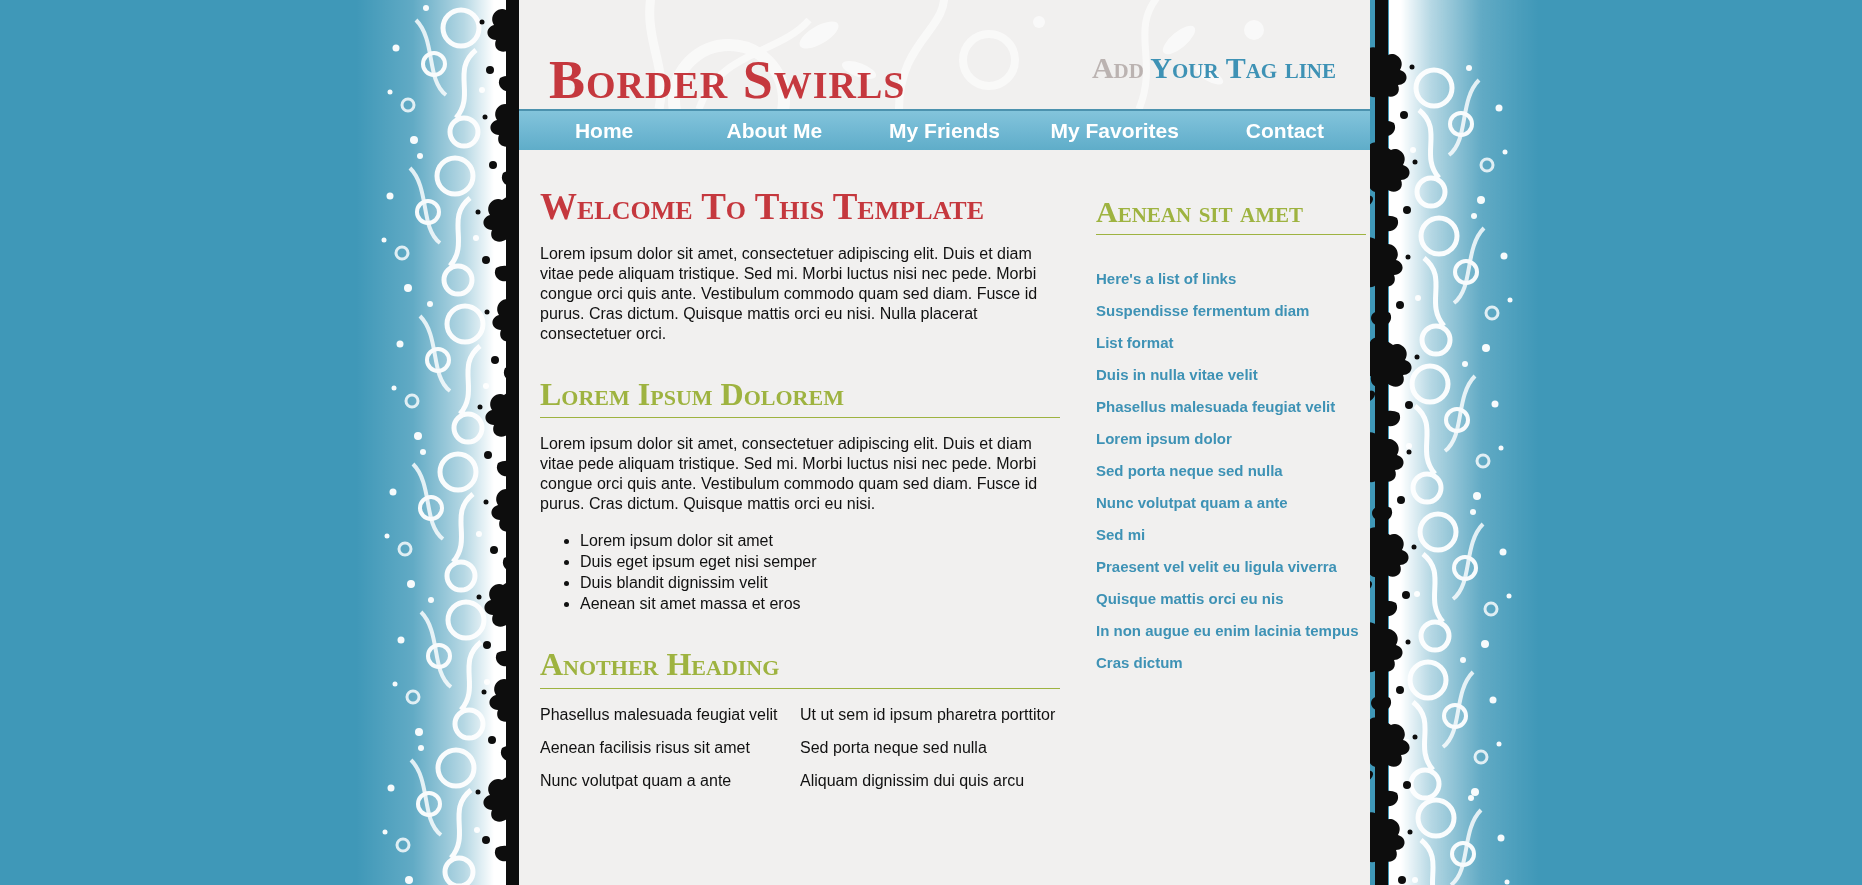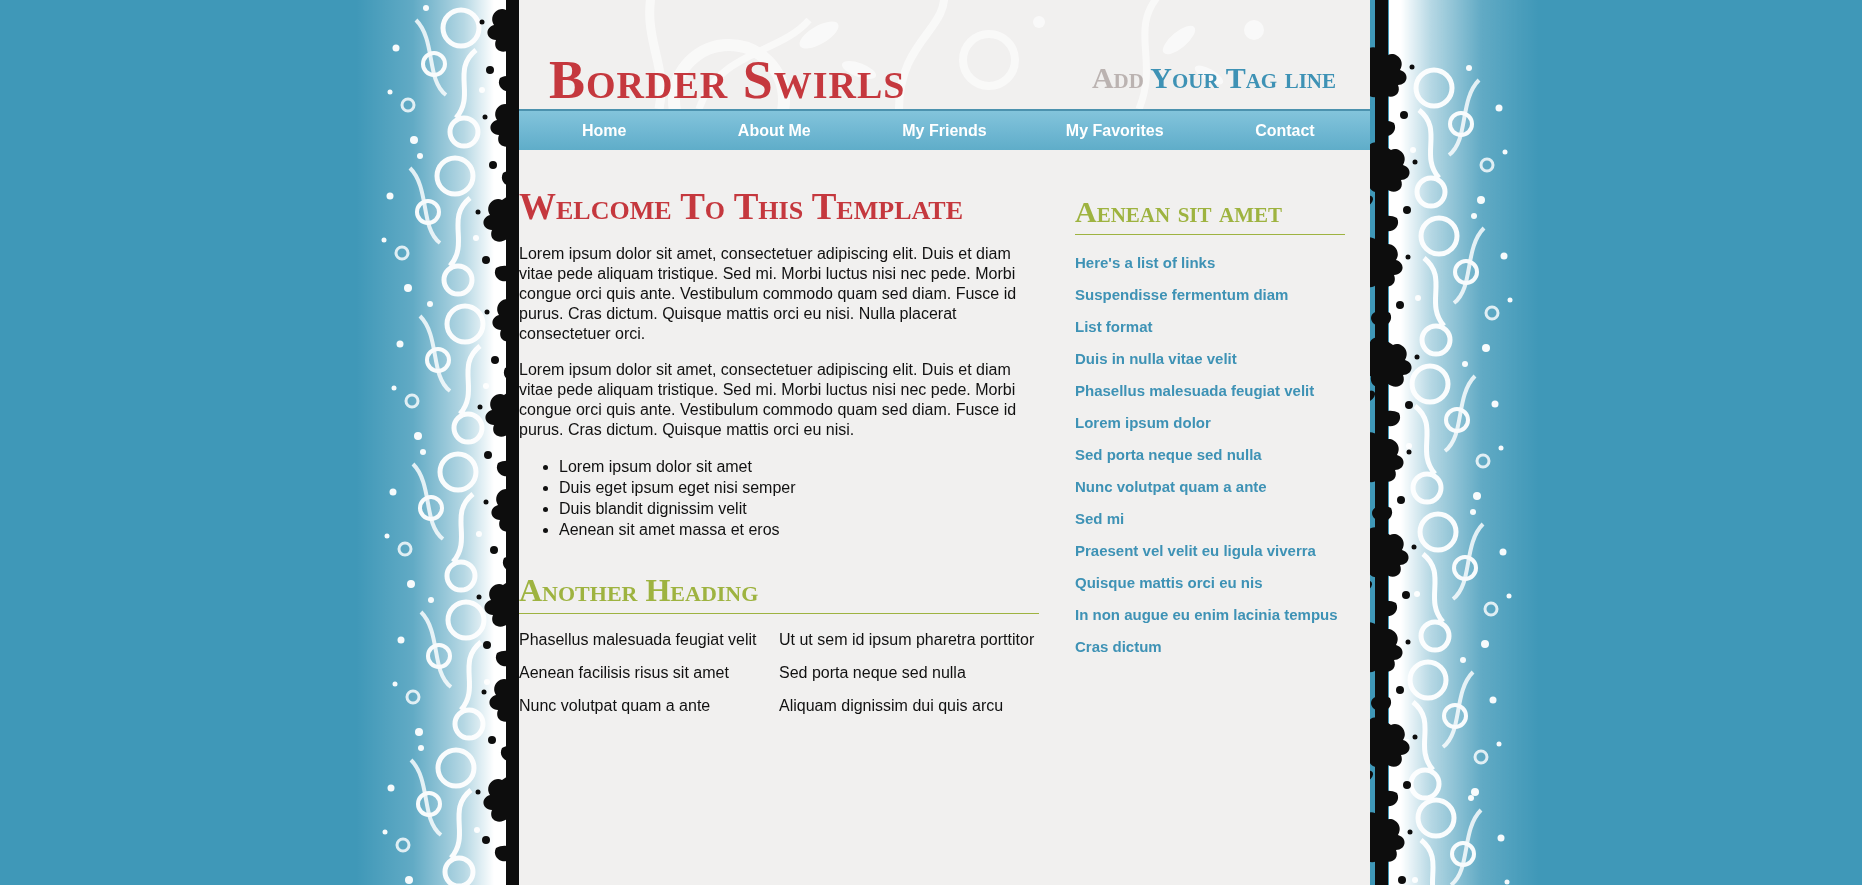--- a/index.html
+++ b/index.html
@@ -25,33 +25,33 @@
   .ink-stripe.right{left:1338px;transform:scaleX(-1);}
 
   
   .content{position:absolute;left:519px;top:0;width:851px;min-height:885px;background:var(--contentBg);}
 
   header{position:relative;height:109px;overflow:hidden;}
   .flourish{position:absolute;left:0;top:0;}
   .site-title{position:absolute;left:30px;bottom:2px;margin:0;z-index:2;
     font-family:"Liberation Serif",serif;font-variant:small-caps;font-weight:bold;
     font-size:54px;line-height:1;color:var(--red);letter-spacing:1px;}
-  .tagline{position:absolute;right:34px;bottom:16px;z-index:2;
+  .tagline{position:absolute;right:34px;bottom:26px;z-index:2;
     font-family:"Liberation Serif",serif;font-variant:small-caps;font-weight:bold;
     font-size:30px;line-height:1;}
   .tag-add{color:var(--tagGray);}
   .tag-rest{color:var(--linkBlue);}
 
   .navbar{height:41px;display:flex;align-items:center;box-sizing:border-box;
     background:linear-gradient(to bottom,var(--navTop) 0%,#6fb7d2 55%,var(--navBottom) 100%);
     border-top:2px solid #4c92ae;}
-  .nav-link{flex:1;text-align:center;color:#fff;font-weight:bold;font-size:16px;
+  .nav-link{flex:1;text-align:center;color:#fff;font-weight:bold;font-size:21px;
     text-decoration:none;cursor:pointer;}
 
-  .body-wrap{display:flex;box-sizing:border-box;}
+  .body-wrap{display:flex;padding-left:21px;box-sizing:border-box;}
   .main-col{width:520px;}
   .sidebar{margin-left:36px;width:270px;}
 
   .h-red{margin:37px 0 14px;font-family:"Liberation Serif",serif;font-variant:small-caps;
     font-weight:bold;font-size:37px;line-height:1.1;color:var(--red);}
   .h-green{margin:34px 0 0;padding-bottom:6px;border-bottom:1px solid var(--green);clear:both;
     font-family:"Liberation Serif",serif;font-variant:small-caps;font-weight:bold;
     font-size:32px;line-height:1.05;color:var(--green);}
   .sidebar .h-green{margin-top:46px;font-size:30px;}
 
@@ -60,21 +60,21 @@
     margin:3px 18px 10px 0;display:flex;align-items:center;justify-content:center;}
   .img-box span{font-weight:bold;font-size:21px;color:#1d0606;}
 
   ul.bullets{margin:16px 0 0;padding-left:40px;}
   ul.bullets li{font-size:16px;line-height:21px;color:#111;}
 
   .two-col{display:flex;margin-top:16px;}
   .two-col ul{list-style:none;margin:0;padding:0;width:260px;}
   .two-col li{font-size:16px;line-height:20px;margin-bottom:13px;color:#111;}
 
-  .side-links{display:block;margin-top:12px;width:266px;}
+  .side-links{display:block;margin-top:28px;width:266px;}
   .side-link{display:block;color:var(--linkBlue);font-weight:bold;font-size:15px;
     line-height:32px;text-decoration:none;cursor:pointer;}
 </style>
 </head>
 <body>
 
 <div class="stage">
 
   <div class="side-ornament left">
     <svg width="150" height="885" viewBox="0 0 150 885">
@@ -195,20 +195,21 @@
 
     <div class="body-wrap">
 
       <main class="main-col">
         <h2 class="h-red">Welcome To This Template</h2>
 
         <div class="intro">
           <p>Lorem ipsum dolor sit amet, consectetuer adipiscing elit. Duis et diam vitae pede aliquam tristique. Sed mi. Morbi luctus nisi nec pede. Morbi congue orci quis ante. Vestibulum commodo quam sed diam. Fusce id purus. Cras dictum. Quisque mattis orci eu nisi. Nulla placerat consectetuer orci.</p>
         </div>
 
+        <h3 class="h-green">Lorem Ipsum Dolorem</h3>
         <p>Lorem ipsum dolor sit amet, consectetuer adipiscing elit. Duis et diam vitae pede aliquam tristique. Sed mi. Morbi luctus nisi nec pede. Morbi congue orci quis ante. Vestibulum commodo quam sed diam. Fusce id purus. Cras dictum. Quisque mattis orci eu nisi.</p>
 
         <ul class="bullets">
 
             <li>Lorem ipsum dolor sit amet</li>
 
             <li>Duis eget ipsum eget nisi semper</li>
 
             <li>Duis blandit dignissim velit</li>
 

